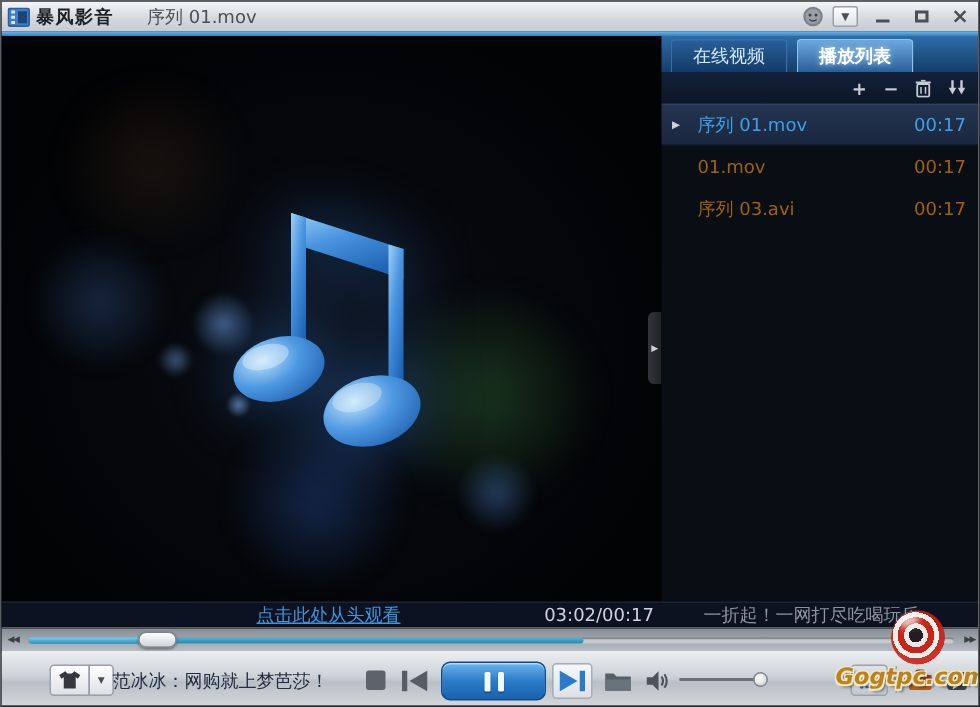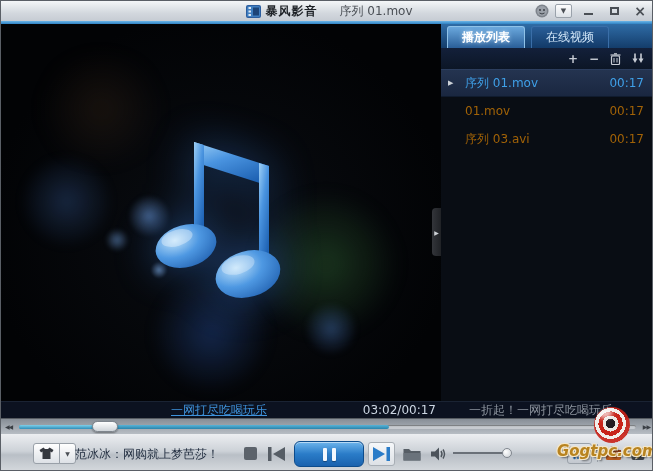--- a/index.html
+++ b/index.html
@@ -7,21 +7,21 @@
   body { font-family:"DejaVu Sans","Liberation Sans",sans-serif; }
   #app {
     position:relative; width:653px; height:471px; overflow:hidden;
     background:#000; border:1px solid #5a5f66;
   }
 
   
   #titlebar {
     position:absolute; left:0; top:0; width:653px; height:20px;
     background:linear-gradient(#f4f6f8,#d3d8de 60%,#c6ccd3);
-    display:flex; align-items:center;justify-content:center;
+    display:flex; align-items:center;
   }
   .logo { width:15px; height:13px; margin-left:4px; }
   .app-name { font-size:12px; font-weight:bold; color:#1d2126; margin-left:4px; letter-spacing:1px; }
   .file-title { font-size:12px; color:#4a4f55; margin-left:22px; }
   .tb-right { position:absolute; right:4px; top:0; height:20px; display:flex; align-items:center; gap:6px; }
   .tb-btn { width:20px; height:16px; display:flex; align-items:center; justify-content:center; cursor:default; }
   .glyph-min { width:9px; height:2px; background:#4a4f55; margin-top:6px; }
   .glyph-max { width:9px; height:8px; border:2px solid #4a4f55; }
   .glyph-close { font-size:14px; font-weight:bold; color:#4a4f55; line-height:14px; }
   .face-btn { width:14px; height:14px; }
@@ -264,25 +264,25 @@
       <ellipse cx="46" cy="119" rx="16" ry="8" fill="rgba(255,255,255,.35)" transform="rotate(-16 46 119)"></ellipse>
       <ellipse cx="107" cy="146" rx="17" ry="9" fill="rgba(255,255,255,.3)" transform="rotate(-16 107 146)"></ellipse>
     </svg>
     <div id="collapse-handle">
       <span>▶</span>
     </div>
   </div>
 
   <div id="playlist-panel">
     <div id="pl-tabs">
+      <div class="pl-tab inactive">
+        <span>在线视频</span>
+      </div>
       <div class="pl-tab active">
         <span>播放列表</span>
-      </div>
-      <div class="pl-tab inactive">
-        <span>在线视频</span>
       </div>
     </div>
     <div id="pl-toolbar">
       <span class="tool-ic">+</span>
       <span class="tool-ic">−</span>
       <svg class="tool-ic" width="11" height="12" viewBox="0 0 11 12">
         <rect x="1.5" y="3" width="8" height="8.5" rx="1" fill="none" stroke="#c8cdd5" stroke-width="1.2"></rect>
         <line x1="0.5" y1="2" x2="10.5" y2="2" stroke="#c8cdd5" stroke-width="1.2"></line>
         <line x1="4" y1="0.8" x2="7" y2="0.8" stroke="#c8cdd5" stroke-width="1.2"></line>
         <line x1="4" y1="5" x2="4" y2="9.5" stroke="#c8cdd5" stroke-width="1"></line>
@@ -306,21 +306,21 @@
         <span class="ptime">00:17</span>
       </div>
       <div class="pl-row">
         <span class="pname">序列 03.avi</span>
         <span class="ptime">00:17</span>
       </div>
     </div>
   </div>
 
   <div id="statusbar">
-    <span id="replay-link">一网打尽吃喝玩乐</span>
+    <span id="replay-link">点击此处从头观看</span>
     <span id="time-display">03:02/00:17</span>
     <span id="promo-text">一折起！一网打尽吃喝玩乐</span>
   </div>
 
   <div id="seekrow">
     <span class="seek-arrows" id="seek-left-arrows">◀◀</span>
     <div id="seek-track">
       <div id="seek-loaded" style="width: 60%;"></div>
       <div id="seek-played" style="width: 14%;"></div>
       <div id="seek-thumb" style="left: calc(14% - 13px);"></div>

